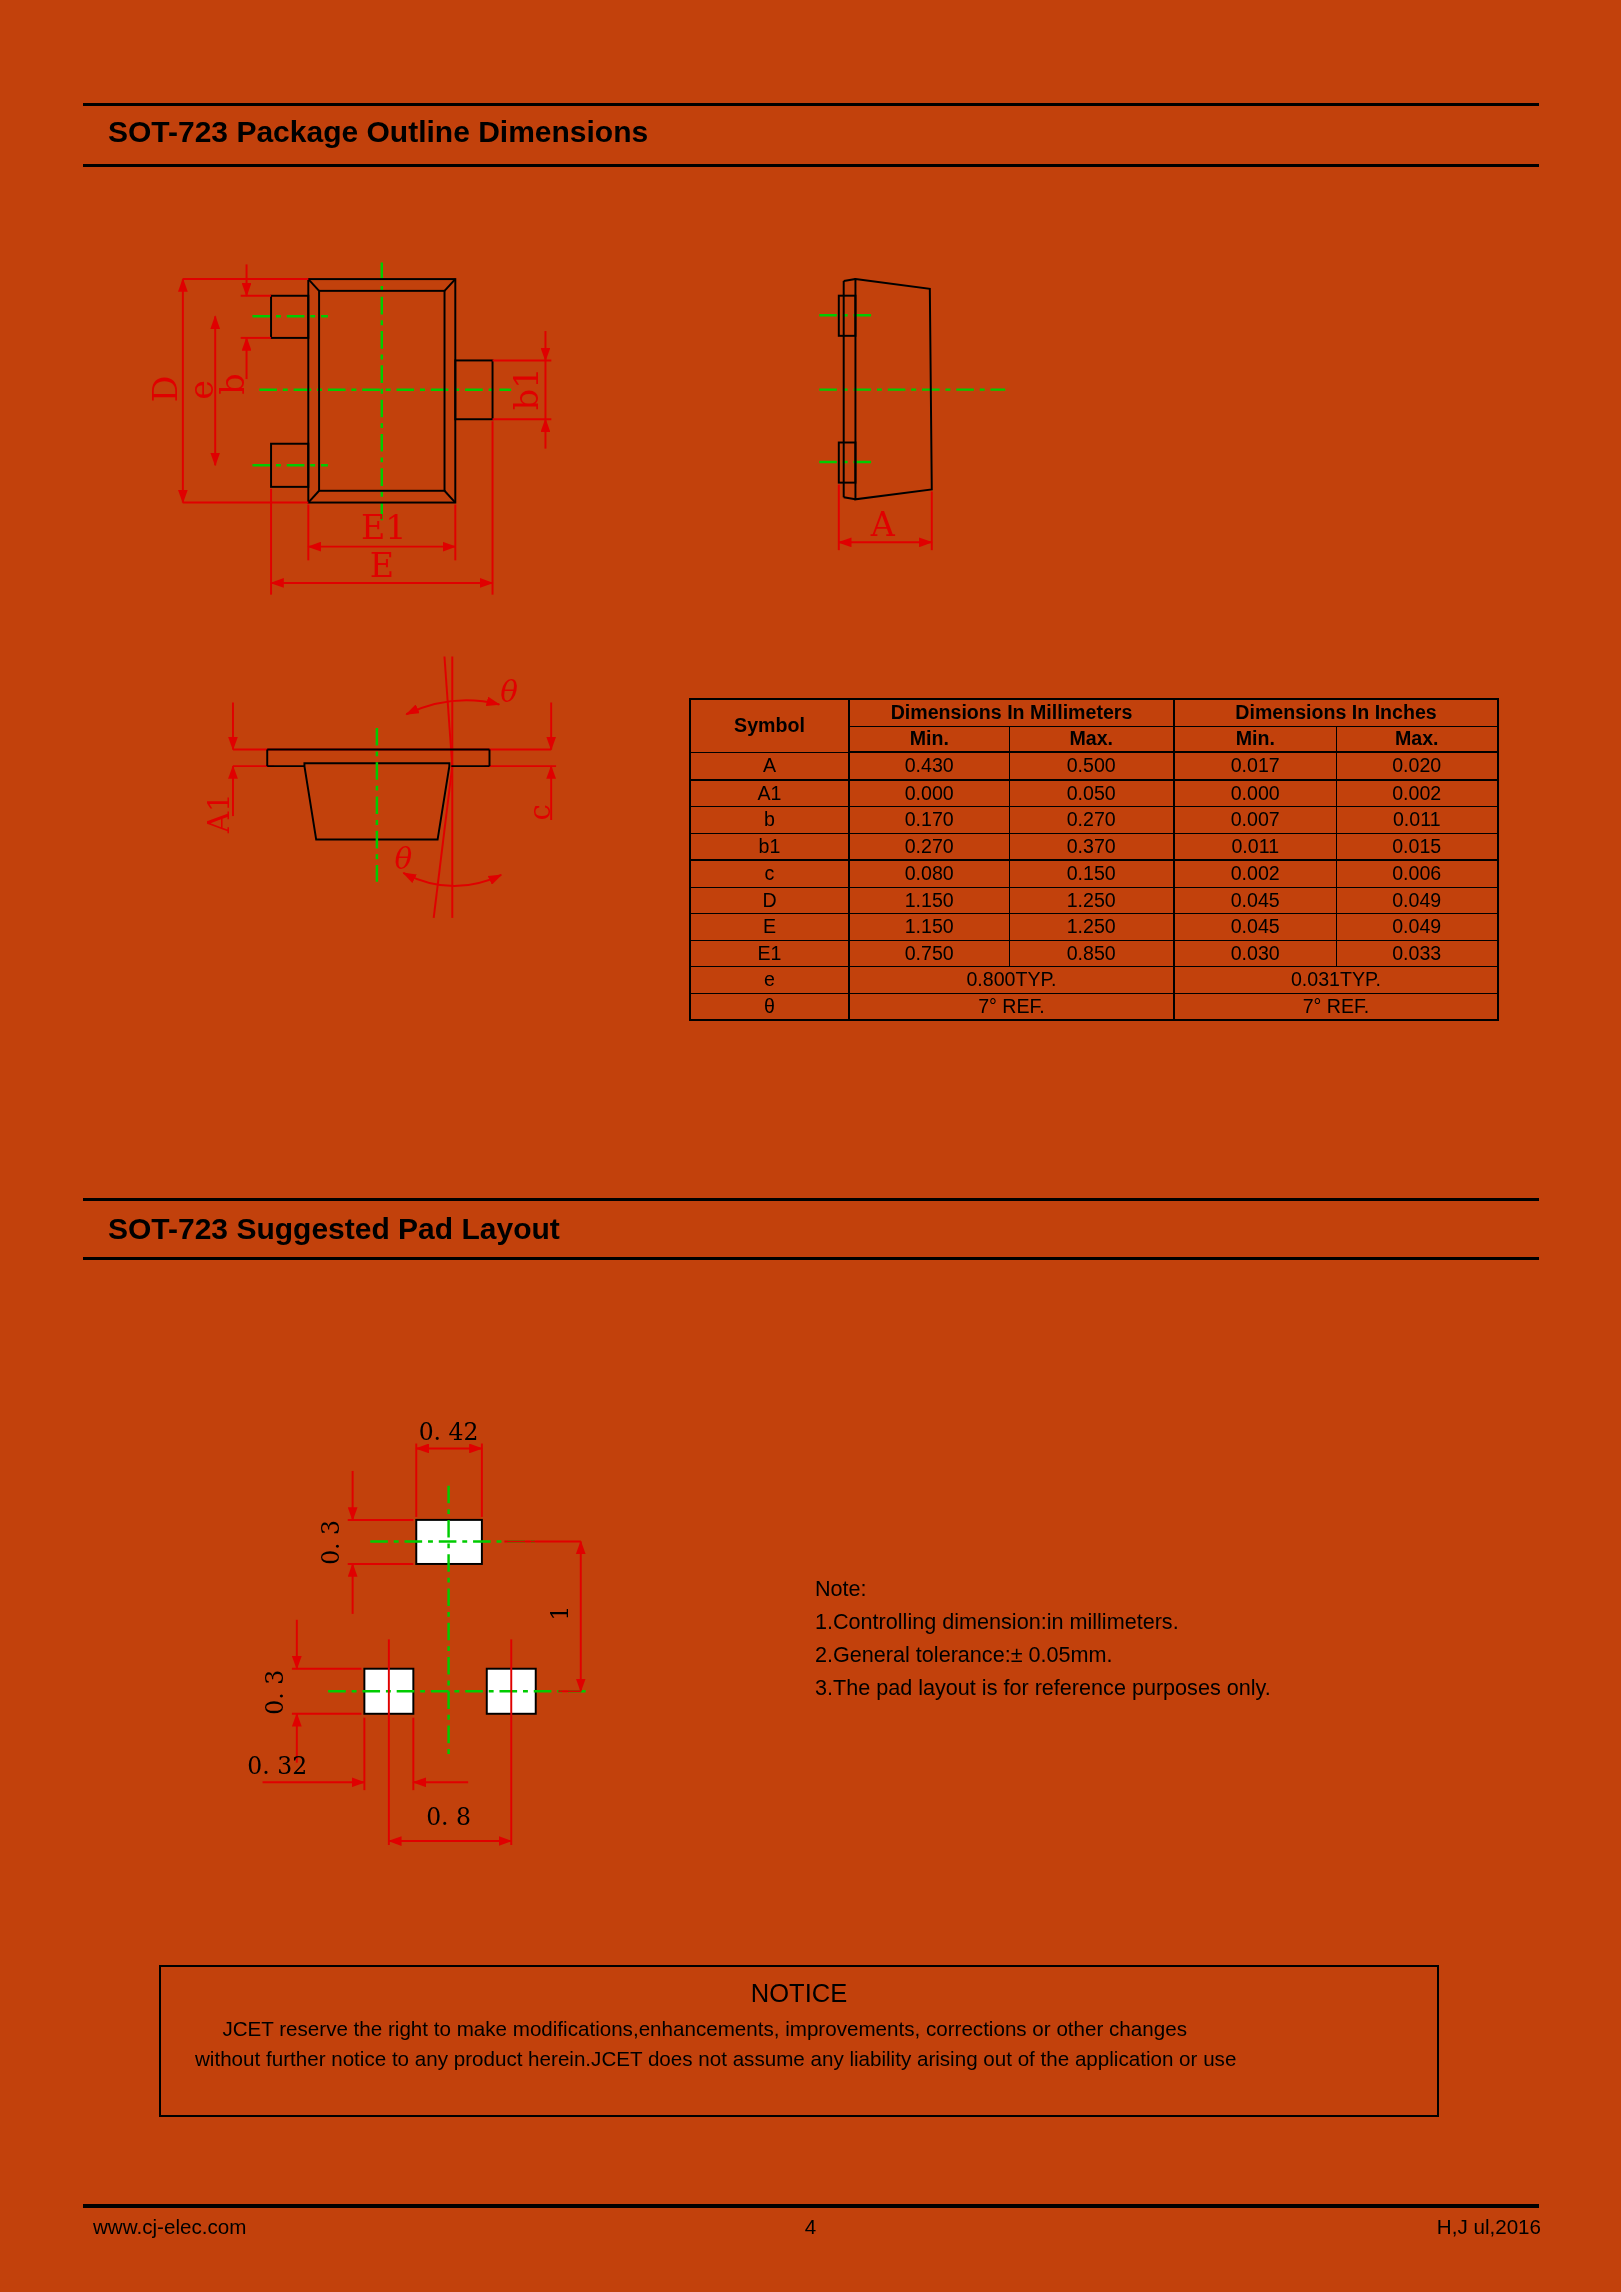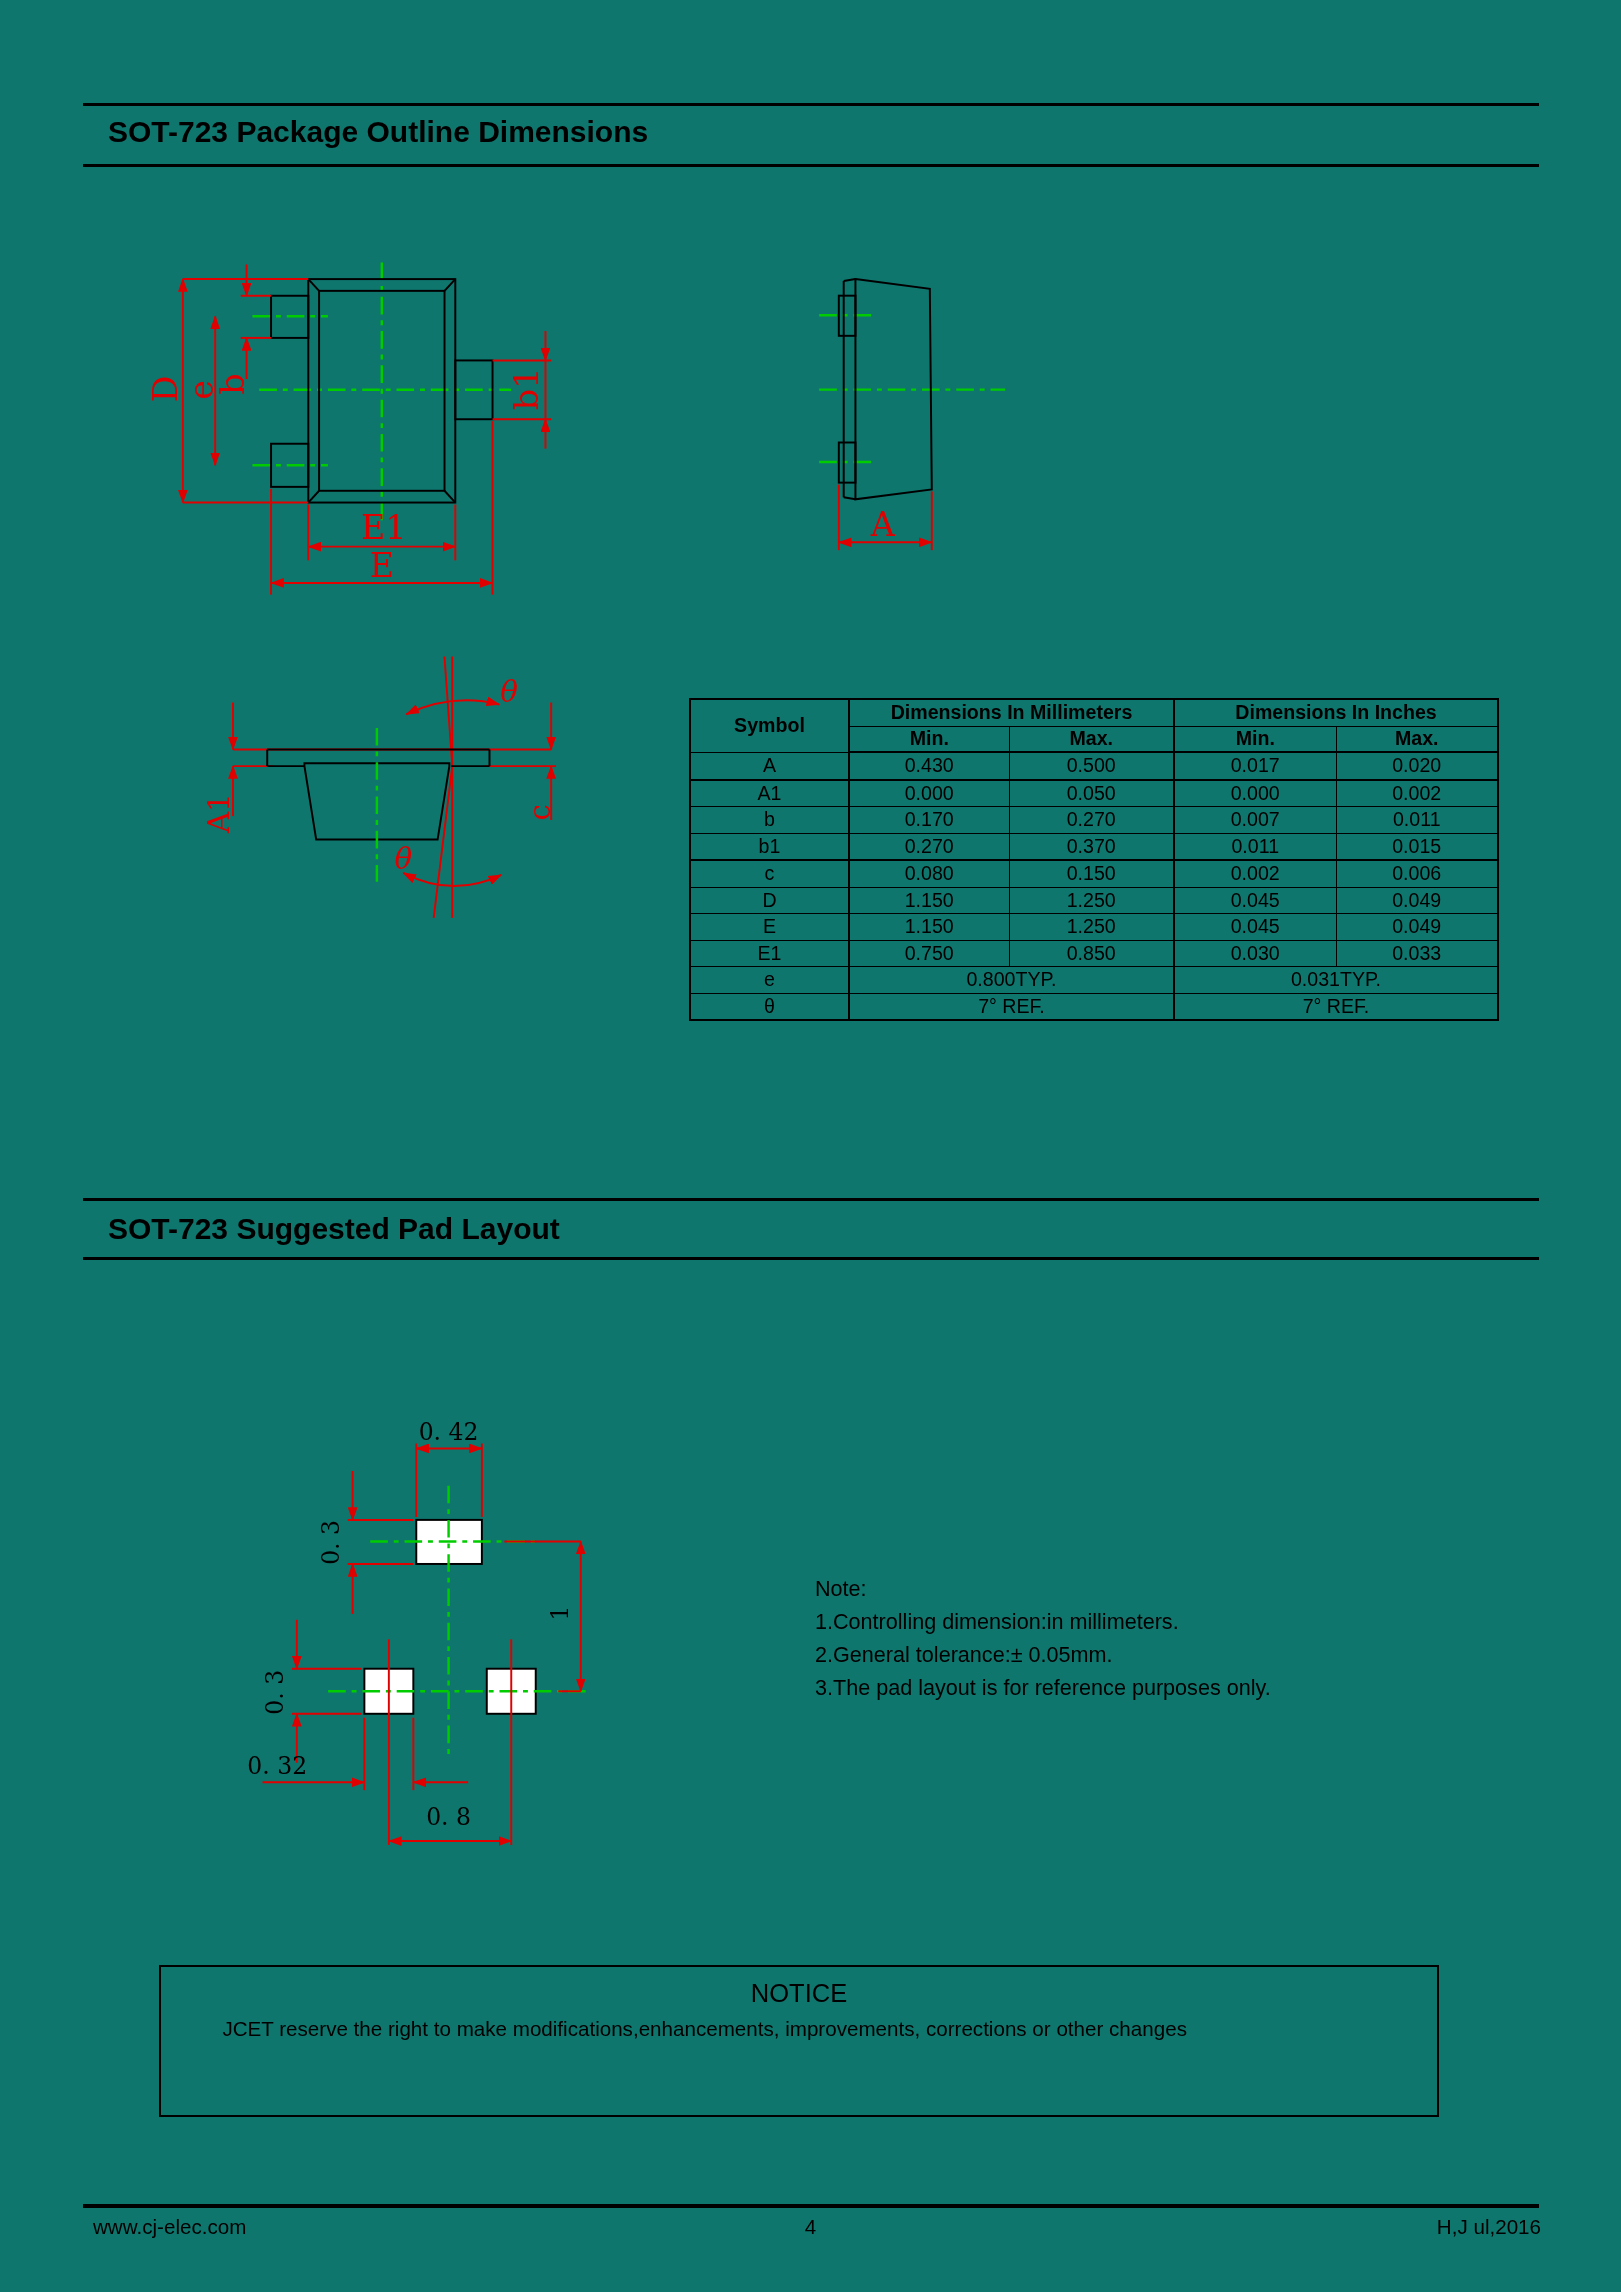--- a/index.html
+++ b/index.html
@@ -1,16 +1,16 @@
 <!DOCTYPE html>
 <html><head>
 <meta charset="utf-8">
 <style>
   html,body{margin:0;padding:0;background:#888;}
-  .page{position:relative;width:1621px;height:2293px;background:#0f766e;margin:0 auto;
+  .page{position:relative;width:1621px;height:2293px;background:#c2410c;margin:0 auto;
         font-family:"Liberation Sans",sans-serif;color:#000;overflow:hidden;}
   .hr{position:absolute;left:83px;width:1456px;height:2.9px;background:#000;}
   .sec-title{position:absolute;left:108px;font-size:30px;font-weight:bold;white-space:nowrap;}
   svg{position:absolute;overflow:visible;}
   .k{stroke:#000;stroke-width:2;fill:none;}
   .kf{stroke:#000;stroke-width:2;fill:#fff;}
   .r{stroke:#e00000;stroke-width:2;fill:none;}
   .g{stroke:#00cc00;stroke-width:2.5;fill:none;stroke-dasharray:18 6 5 6;}
   text.dim{fill:#e00000;font-family:"DejaVu Serif",serif;font-size:34px;}
   text.dims{font-size:30px;}
@@ -297,20 +297,21 @@
     <div>Note:</div>
     <div>1.Controlling dimension:in millimeters.</div>
     <div>2.General tolerance:± 0.05mm.</div>
     <div>3.The pad layout is for reference purposes only.</div>
   </div>
 
   <div class="notice">
     <div class="notice-title">NOTICE</div>
     <div class="notice-body">
       <div class="ind">JCET  reserve the right to make modifications,enhancements, improvements, corrections or other changes</div>
+      <div>without further notice to any product herein.JCET does not assume any liability arising out of the application or use</div>
     </div>
   </div>
 
   <div class="footer-rule"></div>
   <div class="ft ft-left">www.cj-elec.com</div>
   <div class="ft ft-center">4</div>
   <div class="ft ft-right">H,J ul,2016</div>
 
 </div>
 

